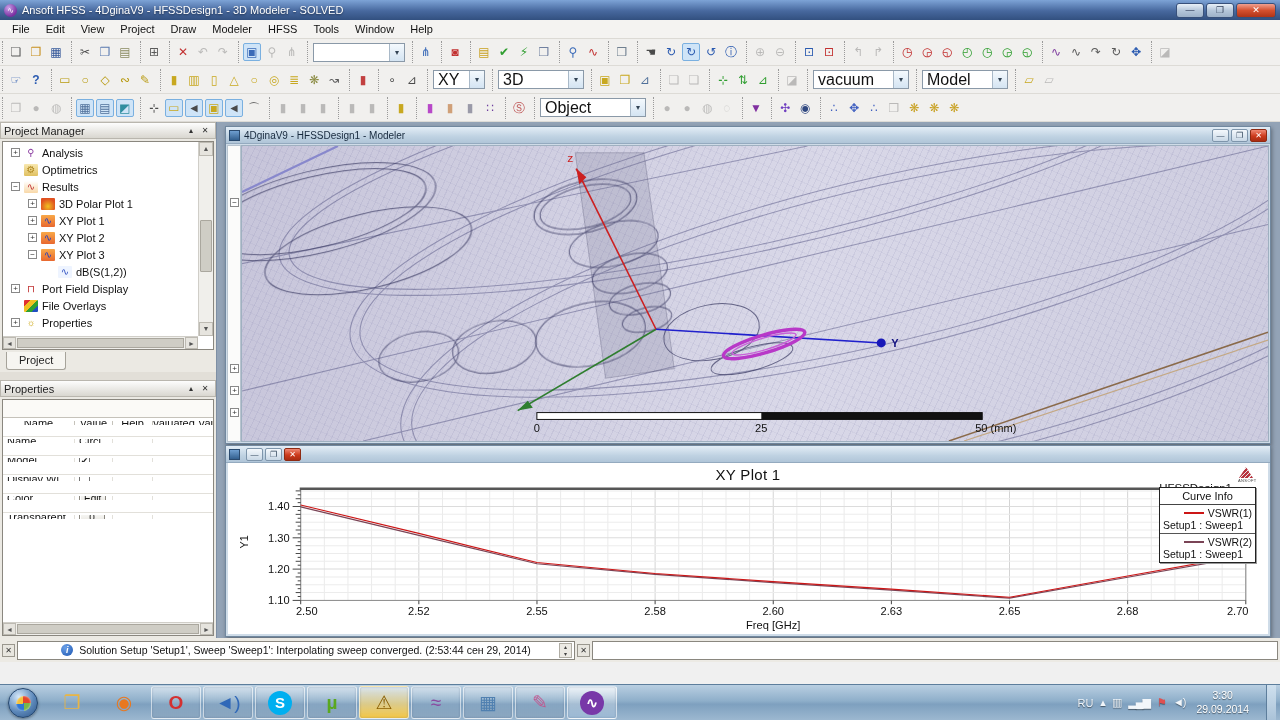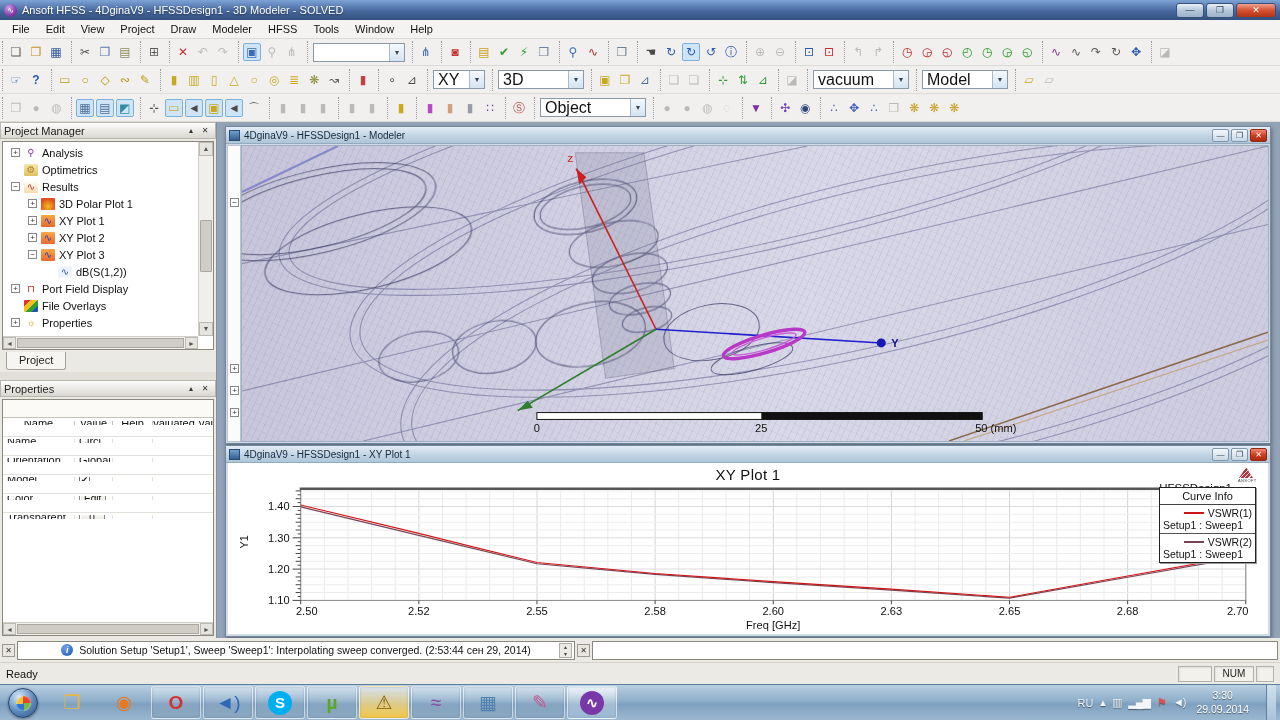--- a/index.html
+++ b/index.html
@@ -552,29 +552,31 @@
                 <span class="pc c3">Help</span>
                 <span class="pc c4">Evaluated Valu</span>
               </div>
               <div class="prop-row">
                 <span class="pc c1">Name</span>
                 <span class="pc c2">Circl...</span>
                 <span class="pc c3"></span>
                 <span class="pc c4"></span>
               </div>
               <div class="prop-row">
-                <span class="pc c1">Orientation</span>
-                <span class="pc c2">Global</span>
-                <span class="pc c3"></span>
-                <span class="pc c4"></span>
-              </div>
-              <div class="prop-row">
                 <span class="pc c1">Model</span>
                 <span class="pc c2">
                   <span class="cbx">✔</span>
+                </span>
+                <span class="pc c3"></span>
+                <span class="pc c4"></span>
+              </div>
+              <div class="prop-row">
+                <span class="pc c1">Display Wi...</span>
+                <span class="pc c2">
+                  <span class="cbx"></span>
                 </span>
                 <span class="pc c3"></span>
                 <span class="pc c4"></span>
               </div>
               <div class="prop-row">
                 <span class="pc c1">Color</span>
                 <span class="pc c2">
                   <span class="pbtn">Edit</span>
                 </span>
                 <span class="pc c3"></span>
@@ -668,21 +670,20 @@
                 <text x="726" y="292" font-size="11" fill="#111">50 (mm)</text>
               </g>
             </svg>
           </div>
         </div>
       </div>
 
       <div id="plot-window" class="mdi-window">
         <div class="mdi-titlebar">
           <span class="mdi-title-icon"></span>
-          <span class="mdi-title-text">4DginaV9 - HFSSDesign1 - XY Plot 1</span>
           <span class="mdi-btn">—</span>
           <span class="mdi-btn">❐</span>
           <span class="mdi-btn close">✕</span>
         </div>
         <div id="plot-content">
           <svg id="chart-svg" viewBox="0 0 1030 173" preserveAspectRatio="none">
               <line x1="72" y1="26" x2="72" y2="139" stroke="#d4d4d4" stroke-width="1"></line>
               <line x1="95.39999999999948" y1="26" x2="95.39999999999948" y2="139" stroke="#ebebeb" stroke-width="1"></line>
               <line x1="118.79999999999896" y1="26" x2="118.79999999999896" y2="139" stroke="#ebebeb" stroke-width="1"></line>
               <line x1="142.19999999999845" y1="26" x2="142.19999999999845" y2="139" stroke="#ebebeb" stroke-width="1"></line>
@@ -828,26 +829,20 @@
     <span class="msg-close">✕</span>
     <div class="msg-box" id="msg-box-left">
       <span id="msg-info-icon">i</span>
       <span id="msg-text">Solution Setup 'Setup1', Sweep 'Sweep1': Interpolating sweep converged. (2:53:44 сен 29, 2014)</span>
       <span id="msg-spinner">▴<br>▾</span>
     </div>
     <span class="msg-close">✕</span>
     <div class="msg-box" id="msg-box-right"></div>
   </div>
 
-  <div id="statusbar">
-    <span id="status-ready">Ready</span>
-  <span class="status-cell" style="width: 34px;"></span>
-      <span class="status-cell" style="width: 40px;">NUM</span>
-      <span class="status-cell" style="width: 18px;"></span>
-    </div>
 
   <div id="taskbar">
     <div id="start-orb">
         <div class="flag"></div>
       </div>
     <div id="taskbar-icons" style="display:flex;">
         <div class="task-icon">
           <span class="task-glyph" style="color: rgb(232, 181, 69);">❒</span>
         </div>
         <div class="task-icon">

